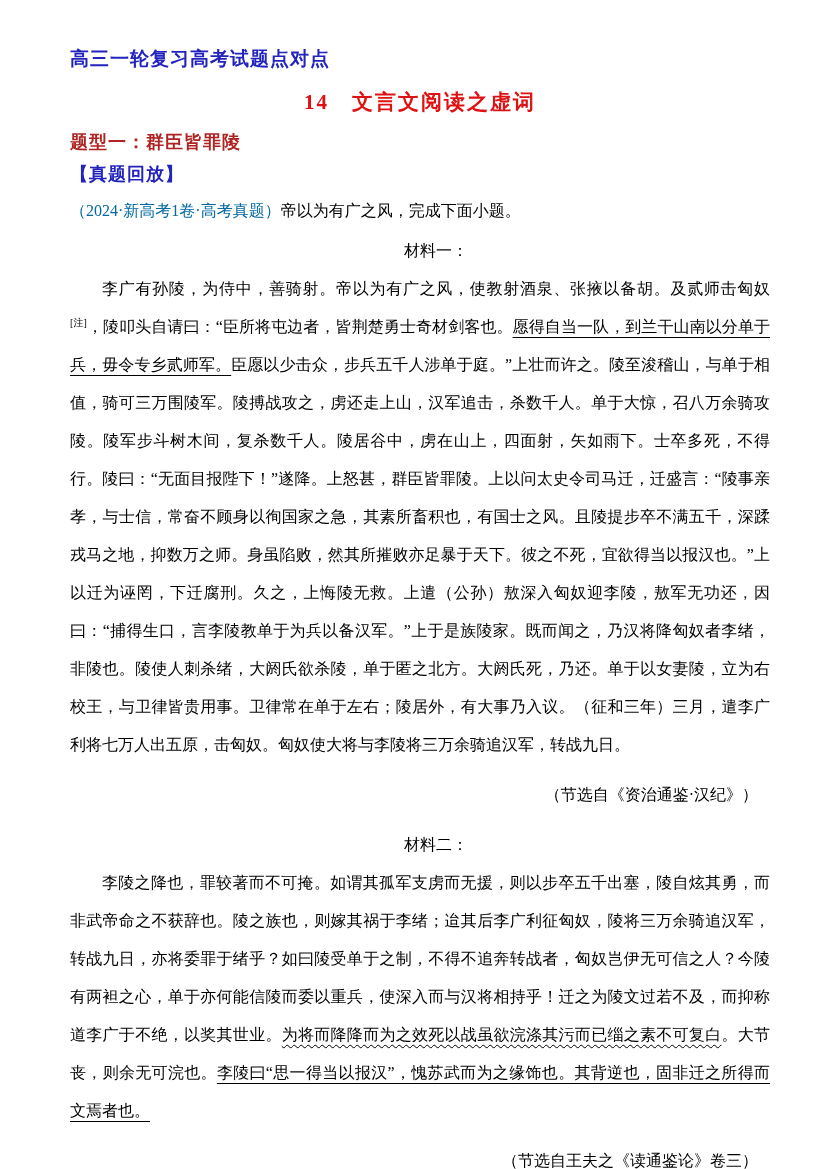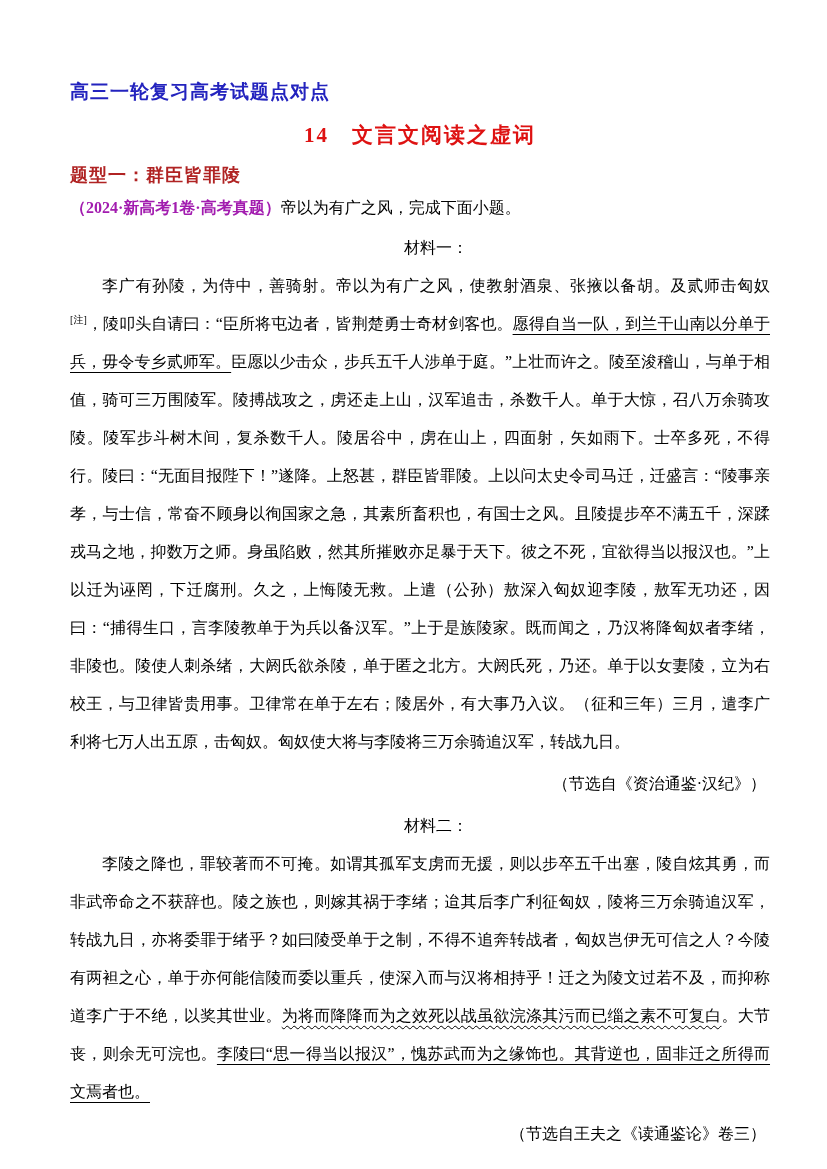--- a/index.html
+++ b/index.html
@@ -3,21 +3,21 @@
 <meta charset="utf-8">
 <style>
   html, body { margin: 0; padding: 0; background: #ffffff; }
   .page {
     position: relative;
     width: 827px;
     height: 1169px;
     background: #ffffff;
     overflow: hidden;
     box-sizing: border-box;
-    padding: 79px 57px 0 70px;
+    padding: 46px 57px 0 70px;
     font-family: "Liberation Serif", "DejaVu Serif", serif;
     color: #000000;
   }
   .doc-header {
     font-size: 19px;
     font-weight: bold;
     color: #2323BE;
     margin: 0 0 16px 0;
     letter-spacing: 1px;
   }
@@ -42,42 +42,42 @@
     color: #2323BE;
     margin: 8px 0 10px 0;
     letter-spacing: 1px;
   }
   .intro-line {
     font-size: 16px;
     line-height: 30px;
     margin: 6px 0 6px 0;
   }
   .source-tag {
-    color: #a21caf;
-    font-weight: bold;
+    color: #0369a1;
+    font-weight: normal;
   }
   .material-label {
     font-size: 16px;
     line-height: 38px;
     text-indent: 2em;
     margin: 0;
     text-align: center;
   }
   .para {
     font-size: 16px;
     line-height: 38px;
     text-align: justify;
     text-indent: 2em;
     margin: 0;
   }
   .citation {
     font-size: 16px;
     line-height: 38px;
     text-align: right;
-    margin: 4px;
+    margin: 12px;
   }
   .u {
     text-decoration: underline;
     text-underline-offset: 5px;
     text-decoration-thickness: 1px;
   }
   .wavy {
     text-decoration: underline wavy;
     text-underline-offset: 4px;
     text-decoration-thickness: 1px;
@@ -92,20 +92,21 @@
 <body>
 
 <div class="page">
 
   <h1 class="doc-header">高三一轮复习高考试题点对点</h1>
 
   <h2 class="doc-title">14　文言文阅读之虚词</h2>
 
   <h3 class="section-heading">题型一：群臣皆罪陵</h3>
 
+  <h3 class="subsection-heading">【真题回放】</h3>
 
   <p class="intro-line"><span class="source-tag">（2024·新高考1卷·高考真题）</span><span>帝以为有广之风，完成下面小题。</span></p>
 
   <p class="material-label">材料一：</p>
 
   <p class="para"><span>李广有孙陵，为侍中，善骑射。帝以为有广之风，使教射酒泉、张掖以备胡。及贰师击匈奴</span><span class="note-ref">[注]</span><span>，陵叩头自请曰：“臣所将屯边者，皆荆楚勇士奇材剑客也。</span><span class="u">愿得自当一队，到兰干山南以分单于兵，毋令专乡贰师军。</span><span>臣愿以少击众，步兵五千人涉单于庭。”上壮而许之。陵至浚稽山，与单于相值，骑可三万围陵军。陵搏战攻之，虏还走上山，汉军追击，杀数千人。单于大惊，召八万余骑攻陵。陵军步斗树木间，复杀数千人。陵居谷中，虏在山上，四面射，矢如雨下。士卒多死，不得行。陵曰：“无面目报陛下！”遂降。上怒甚，群臣皆罪陵。上以问太史令司马迁，迁盛言：“陵事亲孝，与士信，常奋不顾身以徇国家之急，其素所畜积也，有国士之风。且陵提步卒不满五千，深蹂戎马之地，抑数万之师。身虽陷败，然其所摧败亦足暴于天下。彼之不死，宜欲得当以报汉也。”上以迁为诬罔，下迁腐刑。久之，上悔陵无救。上遣（公孙）敖深入匈奴迎李陵，敖军无功还，因曰：“捕得生口，言李陵教单于为兵以备汉军。”上于是族陵家。既而闻之，乃汉将降匈奴者李绪，非陵也。陵使人刺杀绪，大阏氏欲杀陵，单于匿之北方。大阏氏死，乃还。单于以女妻陵，立为右校王，与卫律皆贵用事。卫律常在单于左右；陵居外，有大事乃入议。（征和三年）三月，遣李广利将七万人出五原，击匈奴。匈奴使大将与李陵将三万余骑追汉军，转战九日。</span></p>
 
   <p class="citation">（节选自《资治通鉴·汉纪》）</p>
 
   <p class="material-label">材料二：</p>

